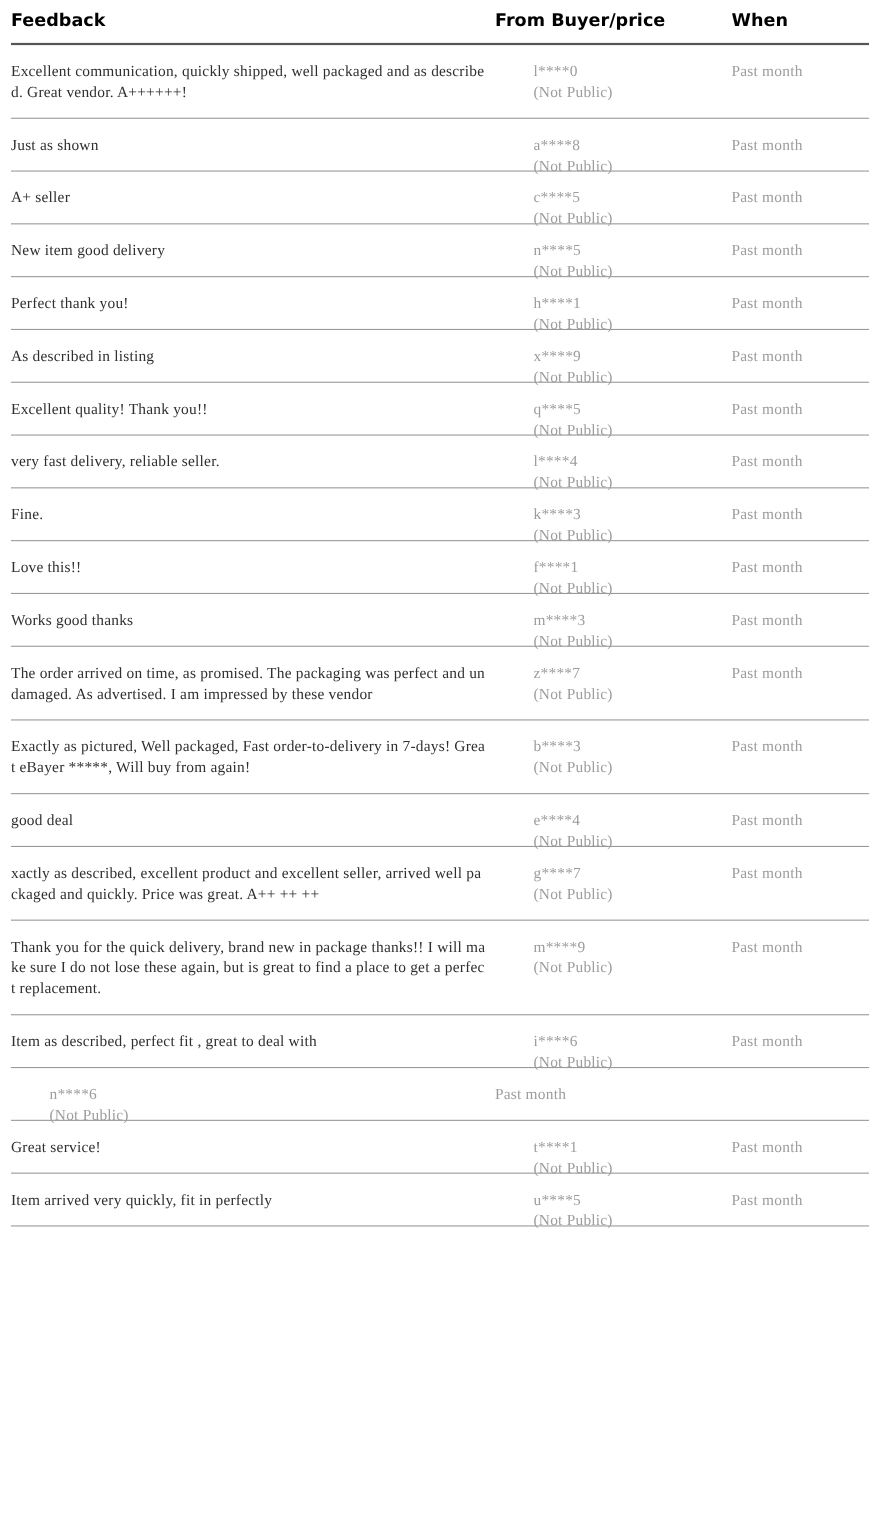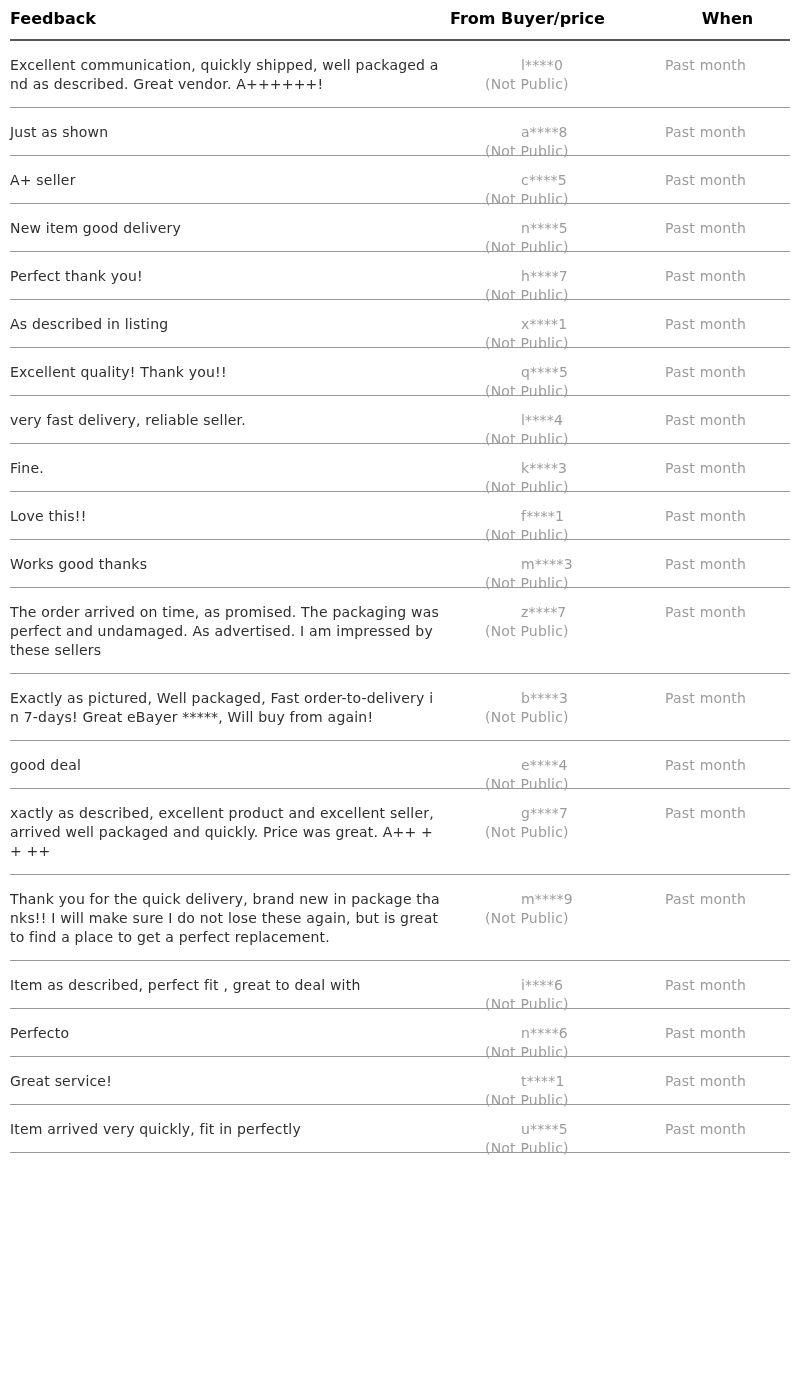--- a/index.html
+++ b/index.html
@@ -35,42 +35,43 @@
   .header-row{
     padding:8px 0 9px 0;
     border-bottom:2px solid var(--header-border);
     font-weight:bold;
     font-size:16px;
     line-height:22px;
     color:#000;
   }
   .header-cell-feedback{ text-align:left; }
   .header-cell-buyer{ text-align:left; }
-  .header-cell-when{ text-align:center; }
+  .header-cell-when{ }
   .row{
     border-bottom:1px solid var(--row-border);
     padding:15px 0 13px 0;
     font-size:14px;
     line-height:19px;
     letter-spacing:0.2px;
+    font-family:Liberation Serif, serif;
   }
   .cell-feedback{
     white-space:pre-wrap;
     word-break:break-all;
     padding-right:8px;
     min-height:19px;
     color:var(--text);
   }
   .cell-buyer{
     color:var(--muted);
     padding-left:35px;
     height:19px;          
     overflow:visible;
   }
-  .buyer-id{ white-space:nowrap;margin-left:36px; }
+  .buyer-id{ white-space:nowrap; }
   .buyer-note{ white-space:nowrap; }
   .cell-when{
     color:var(--muted);
     text-align:left;
     white-space:nowrap;
   }
 </style>
 </head>
 <body>
 
@@ -110,29 +111,29 @@
           <div class="cell-feedback">New item good delivery</div>
           <div class="cell-buyer">
             <div class="buyer-id">n****5</div>
             <div class="buyer-note">(Not Public)</div>
           </div>
           <div class="cell-when">Past month</div>
         </div>
         <div class="row">
           <div class="cell-feedback">Perfect thank you!</div>
           <div class="cell-buyer">
-            <div class="buyer-id">h****7</div>
+            <div class="buyer-id">h****1</div>
             <div class="buyer-note">(Not Public)</div>
           </div>
           <div class="cell-when">Past month</div>
         </div>
         <div class="row">
           <div class="cell-feedback">As described in listing</div>
           <div class="cell-buyer">
-            <div class="buyer-id">x****1</div>
+            <div class="buyer-id">x****9</div>
             <div class="buyer-note">(Not Public)</div>
           </div>
           <div class="cell-when">Past month</div>
         </div>
         <div class="row">
           <div class="cell-feedback">Excellent quality! Thank you!!</div>
           <div class="cell-buyer">
             <div class="buyer-id">q****5</div>
             <div class="buyer-note">(Not Public)</div>
           </div>
@@ -164,21 +165,21 @@
         </div>
         <div class="row">
           <div class="cell-feedback">Works good thanks</div>
           <div class="cell-buyer">
             <div class="buyer-id">m****3</div>
             <div class="buyer-note">(Not Public)</div>
           </div>
           <div class="cell-when">Past month</div>
         </div>
         <div class="row">
-          <div class="cell-feedback">The order arrived on time, as promised. The packaging was perfect and undamaged. As advertised. I am impressed by these sellers</div>
+          <div class="cell-feedback">The order arrived on time, as promised. The packaging was perfect and undamaged. As advertised. I am impressed by these vendor</div>
           <div class="cell-buyer">
             <div class="buyer-id">z****7</div>
             <div class="buyer-note">(Not Public)</div>
           </div>
           <div class="cell-when">Past month</div>
         </div>
         <div class="row">
           <div class="cell-feedback">Exactly as pictured, Well packaged, Fast order-to-delivery in 7-days! Great eBayer *****, Will buy from again!</div>
           <div class="cell-buyer">
             <div class="buyer-id">b****3</div>
@@ -212,21 +213,20 @@
         </div>
         <div class="row">
           <div class="cell-feedback">Item as described, perfect fit , great to deal with</div>
           <div class="cell-buyer">
             <div class="buyer-id">i****6</div>
             <div class="buyer-note">(Not Public)</div>
           </div>
           <div class="cell-when">Past month</div>
         </div>
         <div class="row">
-          <div class="cell-feedback">Perfecto</div>
           <div class="cell-buyer">
             <div class="buyer-id">n****6</div>
             <div class="buyer-note">(Not Public)</div>
           </div>
           <div class="cell-when">Past month</div>
         </div>
         <div class="row">
           <div class="cell-feedback">Great service!</div>
           <div class="cell-buyer">
             <div class="buyer-id">t****1</div>

